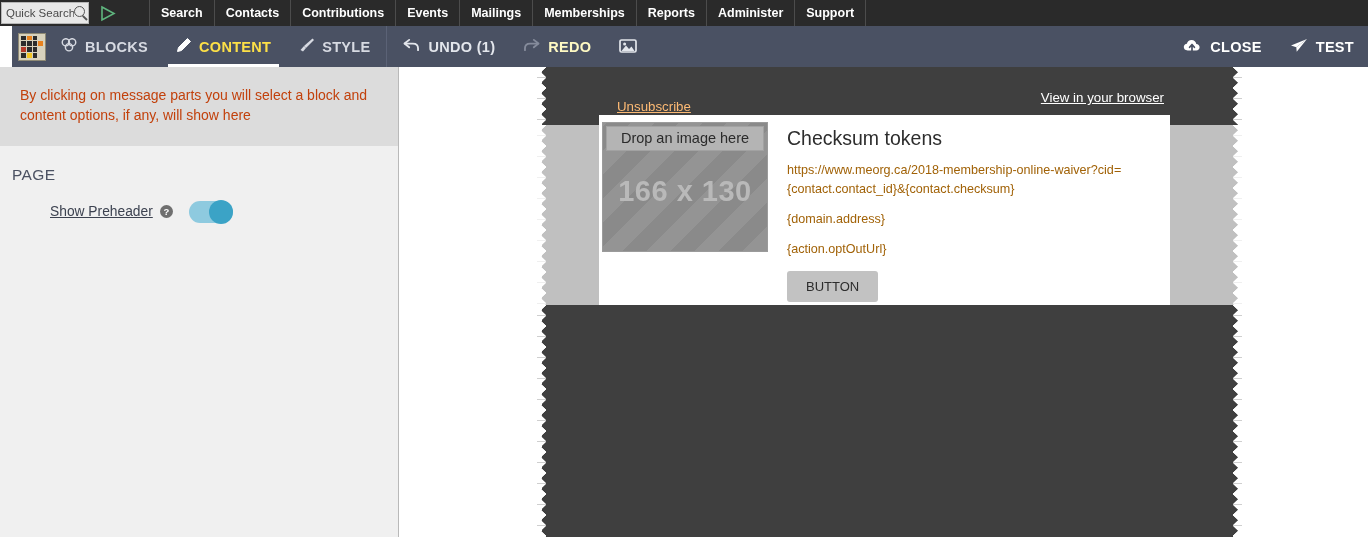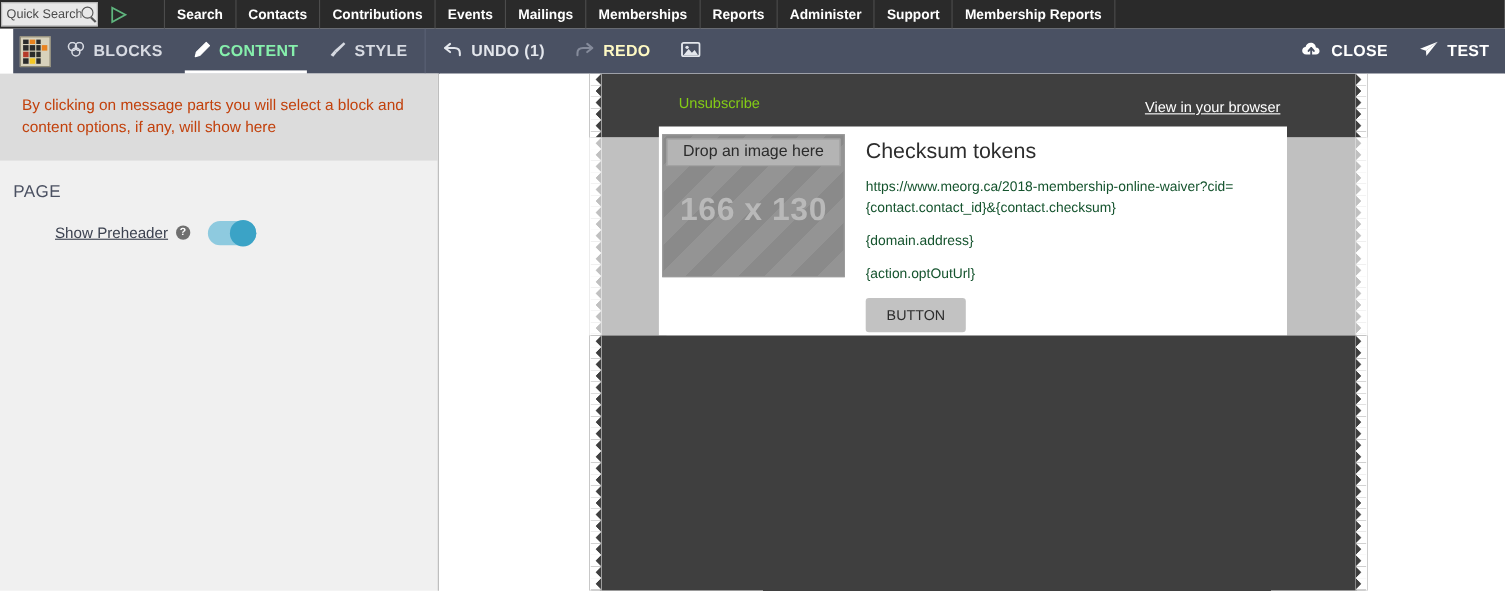--- a/index.html
+++ b/index.html
@@ -80,21 +80,21 @@
   }
   #brand-logo i { display: block; }
 
   .tb-tab {
     display: flex; align-items: center; gap: 7px;
     height: 41px; padding: 0 14px;
     color: #d7dae2; font-size: 14.5px; font-weight: bold;
     letter-spacing: .3px;
     cursor: pointer; position: relative;
   }
-  .tb-tab.active { color: #86efac; }
+  .tb-tab.active { color: #fde047; }
   .tb-tab.active::after {
     content: ""; position: absolute;
     left: 6px; right: 6px; bottom: 0; height: 3px;
     background: #ffffff;
   }
   .tb-tab:first-of-type { margin-left: 14px; }
 
   #tb-divider {
     width: 1px; height: 41px; background: #5b6276; margin: 0 2px;
   }
@@ -204,23 +204,23 @@
     background-color: #c0c0c0;
   }
 
   
   #preheader-band {
     position: absolute; left: 147px; top: 0;
     width: 685px; height: 58px;
     background: #3f3f3f;
   }
   #unsubscribe-link {
-    position: absolute; left: 70px; top: 19px;
-    color: #84cc16; font-size: 13.3px;
-    cursor: pointer;
+    position: absolute; left: 70px; top: 32px;
+    color: #fdba74; font-size: 13.3px;
+    text-decoration: underline; cursor: pointer;
   }
   #view-browser-link {
     position: absolute; right: 68px; top: 23px;
     color: #ffffff; font-size: 13.3px;
     text-decoration: underline; cursor: pointer;
   }
 
   
   #gray-col-left {
     position: absolute; left: 147px; top: 58px;
@@ -271,21 +271,21 @@
   
   #text-column {
     padding: 12px 18px 0 19px;
     flex: 1 1 auto; min-width: 0;
   }
   #content-heading {
     color: #2d2d2d; font-size: 19.5px; font-weight: normal;
     margin-bottom: 11px;
   }
   .content-para {
-    color: #14532d; font-size: 12.6px; line-height: 1.5;
+    color: #a16207; font-size: 12.6px; line-height: 1.5;
     margin-bottom: 11px;
     word-break: break-word;
   }
   #content-button {
     display: inline-block;
     background: #c2c2c2;
     border: none; border-radius: 3px;
     color: #2d2d2d; font-size: 13px;
     font-family: "Liberation Sans", sans-serif;
     padding: 8px 19px; margin-top: 1px;
@@ -318,21 +318,20 @@
   <nav class="civi-menu">
     <div class="civi-menu-item">Search</div>
     <div class="civi-menu-item">Contacts</div>
     <div class="civi-menu-item">Contributions</div>
     <div class="civi-menu-item">Events</div>
     <div class="civi-menu-item">Mailings</div>
     <div class="civi-menu-item">Memberships</div>
     <div class="civi-menu-item">Reports</div>
     <div class="civi-menu-item">Administer</div>
     <div class="civi-menu-item">Support</div>
-    <div class="civi-menu-item">Membership Reports</div>
   </nav>
 </div>
 
 <div id="editor-toolbar">
 
   <div id="brand-logo">
     <i style="background:#2b2b2b"></i>
       <i style="background:#e8821e"></i>
       <i style="background:#2b2b2b"></i>
       <i style="background:#d8d2bc"></i>

